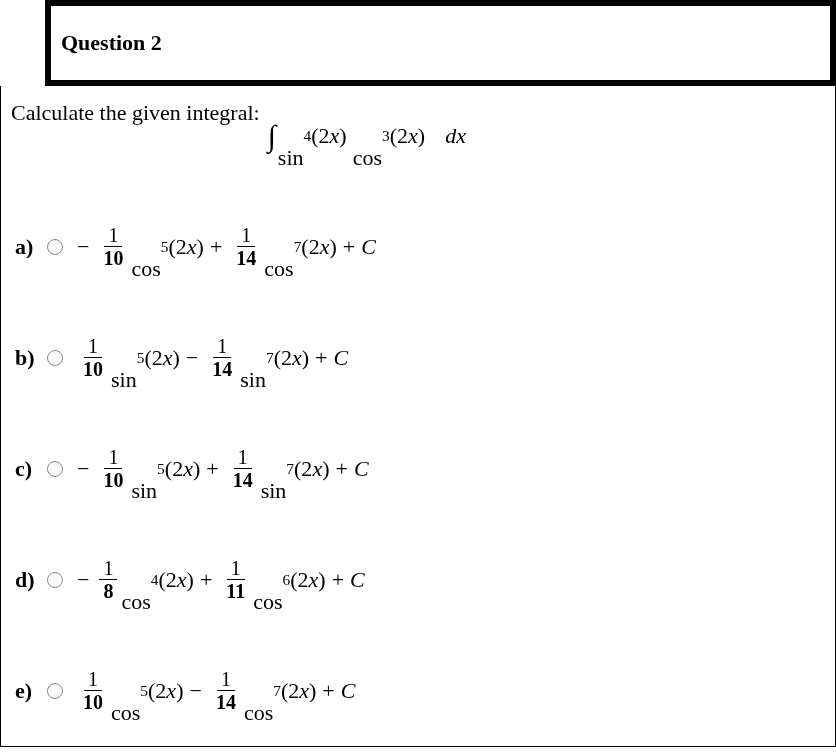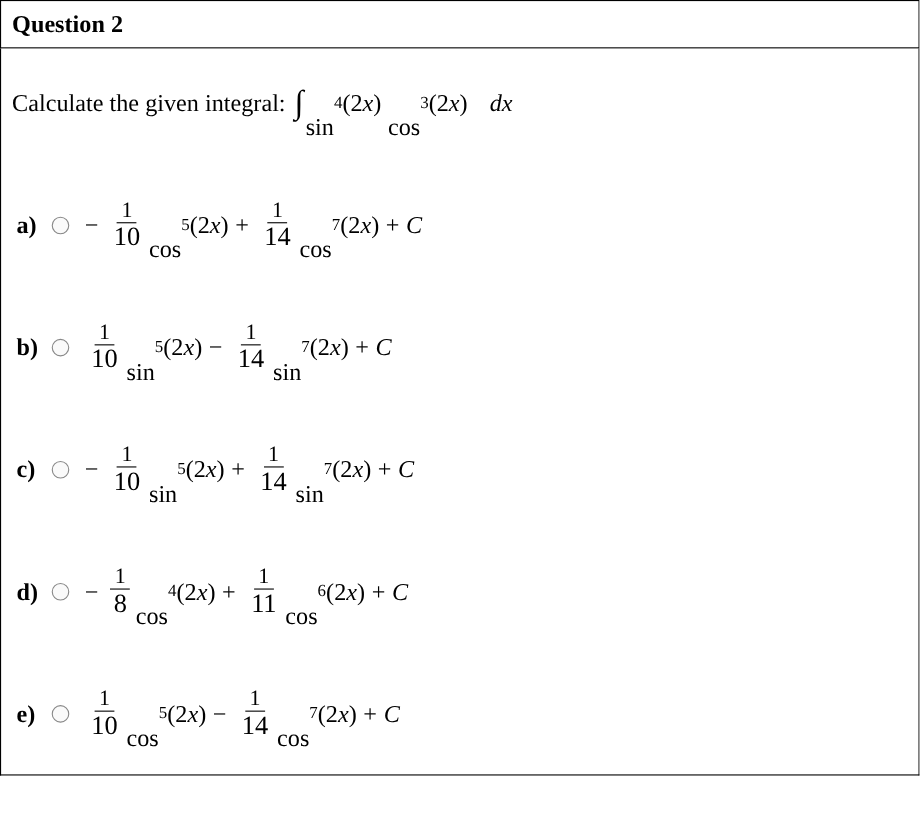--- a/index.html
+++ b/index.html
@@ -9,36 +9,37 @@
     }
     body {
       font-family: 'Times New Roman', Times, serif;
       background: #ffffff;
       width: 836px;
       height: 756px;
       padding: 0;
       color: #000;
     }
     .question-header {
-      border: 1px solid #000000;
-      padding: 8px 10px;
+      border: 6px solid #000000;
+      padding: 24px 10px;
       font-weight: bold;
       font-size: 22px;
+      margin-left: 45px;
     }
     .question-body {
       border-left: 1px solid #000;
       border-right: 1px solid #000;
       border-bottom: 1px solid #000;
       padding: 14px 10px 20px 10px;
     }
     .prompt {
       font-size: 22px;
       margin-bottom: 40px;
       display: flex;
-      align-items: center;
+      align-items: flex-start;
       gap: 8px;
     }
     .options {
       display: flex;
       flex-direction: column;
       gap: 40px;
       padding-left: 4px;
     }
     .option-row {
       display: flex;
@@ -79,21 +80,22 @@
       margin: 0 4px;
       line-height: 1.1;
     }
     .frac .num {
       border-bottom: 1.5px solid #000;
       padding: 0 4px;
       font-size: 20px;
     }
     .frac .den {
       padding: 0 4px;
-      font-size: 24px;
+      font-size: 20px;
+      font-weight: bold;
     }
     .fn {
       font-style: normal;
       margin-top: 45px;
     }
     sup {
       font-size: 0.7em;
       vertical-align: super;
       line-height: 0;
     }

